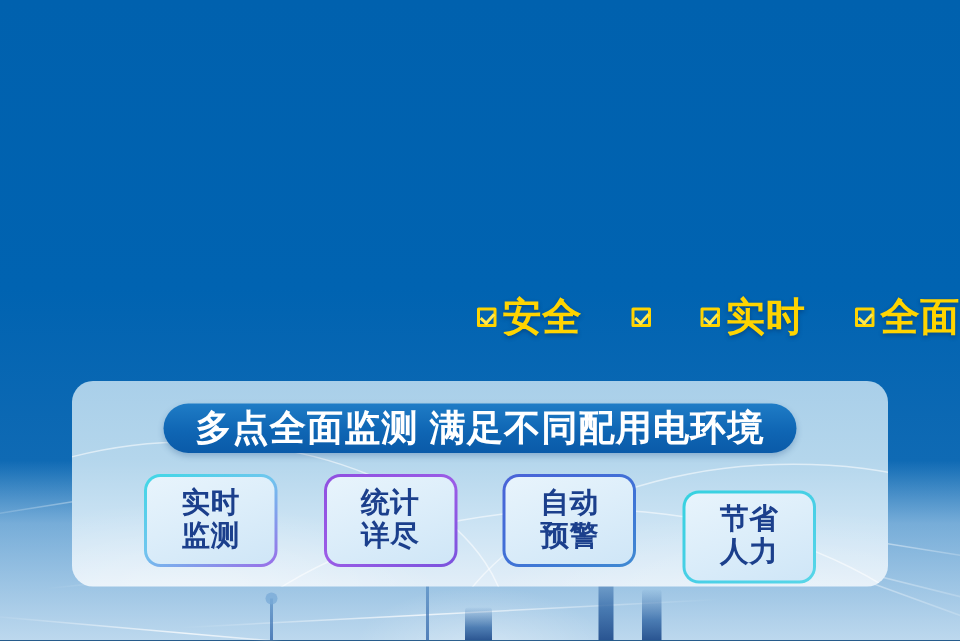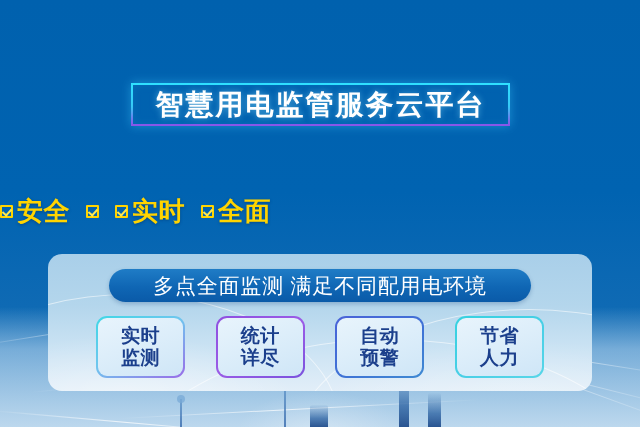--- a/index.html
+++ b/index.html
@@ -102,23 +102,23 @@
     text-shadow: 0 2px 5px rgba(0, 30, 70, 0.40);
   }
   .headline .gap { display: inline-block; width: 14px; }
 
   
   .tags {
     position: absolute;
     left: 0; right: 0;
     top: 198px;
     display: flex;
-    justify-content: flex-start;
-    align-items: center;
-    gap: 16px;
+    justify-content: flex-end;
+    align-items: center;
+    gap: 33px;
   }
   .tag {
     display: flex;
     align-items: center;
     gap: 4px;
   }
   .tag-check {
     width: 13px;
     height: 13px;
     box-sizing: border-box;
@@ -182,22 +182,22 @@
     height: 33px;
     border-radius: 17px;
     background: linear-gradient(180deg, #1f7cc6 0%, #0f66b4 55%, #0a5aa8 100%);
     display: flex;
     align-items: center;
     justify-content: center;
     box-shadow: 0 2px 4px rgba(20, 70, 125, 0.28);
   }
   .pill-text {
     color: #ffffff;
-    font-size: 21px;
-    font-weight: 400;
+    font-size: 24px;
+    font-weight: 700;
     letter-spacing: 0.8px;
     line-height: 1;
     white-space: nowrap;
   }
 
   
   .boxes {
     position: absolute;
     left: 48px;
     top: 62px;
@@ -228,21 +228,21 @@
     font-size: 19px;
     font-weight: 700;
     line-height: 1.08;
     letter-spacing: 0.5px;
     white-space: nowrap;
   }
 
   .fbox.b-cyanpurple { background: linear-gradient(150deg, #3fd8e6 0%, #6fc6ee 45%, #9a6ce8 100%); }
   .fbox.b-purple     { background: linear-gradient(150deg, #8f4fe0 0%, #9b5ce6 50%, #7a52dd 100%); text-align: right; }
   .fbox.b-blue       { background: linear-gradient(150deg, #4a63d8 0%, #3f72d6 55%, #3f8ad2 100%); text-align: right; }
-  .fbox.b-cyan       { background: linear-gradient(150deg, #36d2e0 0%, #49cfe6 55%, #58d6e8 100%); }
+  .fbox.b-cyan       { background: linear-gradient(150deg, #36d2e0 0%, #49cfe6 55%, #58d6e8 100%); margin-top: 11px; }
 </style>
 </head>
 <body>
 
 <div id="poster">
 
   <div class="bg-layer">
     <div class="bg-city"></div>
 
     <div class="bg-glowline" style="left:-40px; top:348px; width:420px; transform:rotate(-9deg);"></div>
@@ -253,23 +253,20 @@
     <div class="bg-glowline" style="left:390px; top:330px; width:300px; transform:rotate(9deg);"></div>
     <div class="bg-glowline" style="left:-10px; top:410px; width:300px; transform:rotate(5deg);"></div>
 
     <div class="bg-tower tall" style="left:399px; height:54px;"></div>
     <div class="bg-tower" style="left:428px; height:34px;"></div>
     <div class="bg-tower" style="left:310px; height:22px; width:18px;"></div>
     <div class="bg-pole" style="left:284px; height:42px;"></div>
     <div class="bg-pole" style="left:180px; height:28px;"></div>
   </div>
 
-  <div class="title-frame">
-    <span class="title-frame-text">智慧用电监管服务云平台</span>
-  </div>
 
 
   <div class="tags">
 
     <div class="tag">
       <span class="tag-check"></span>
       <span class="tag-label">安全</span>
     </div>
 
     <div class="tag">

